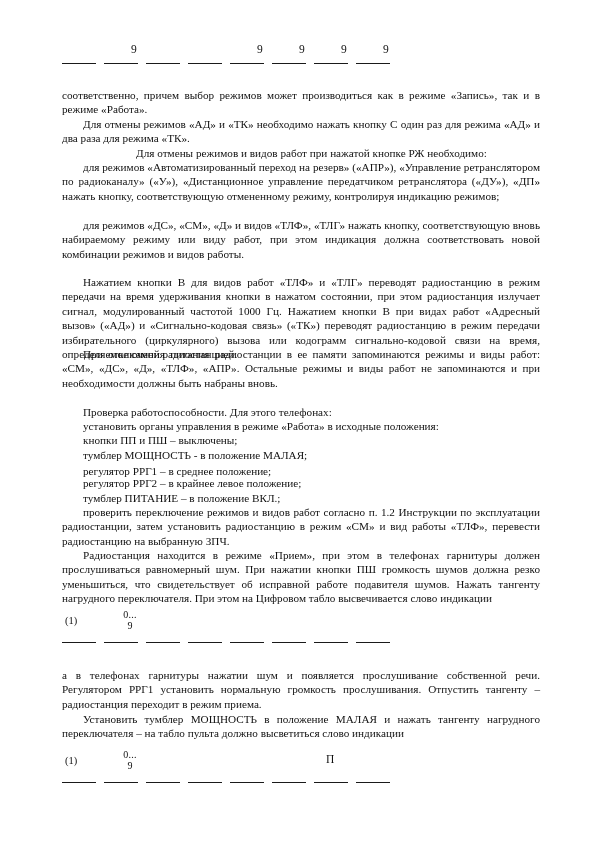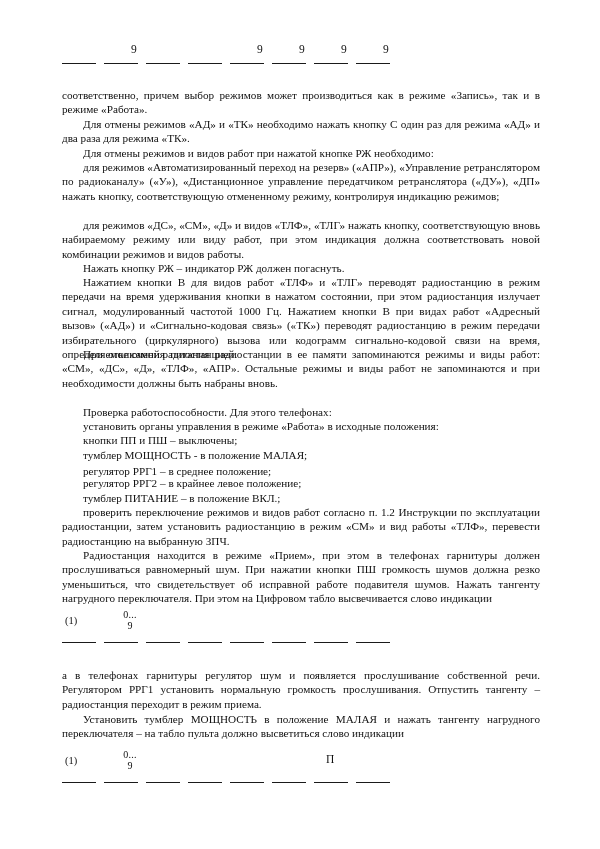--- a/index.html
+++ b/index.html
@@ -115,24 +115,23 @@
         <span class="dash" style="left: 188px; width: 34px;"></span>
         <span class="dash" style="left: 230px; width: 34px;"></span>
         <span class="dash" style="left: 272px; width: 34px;"></span>
         <span class="dash" style="left: 314px; width: 34px;"></span>
         <span class="dash" style="left: 356px; width: 34px;"></span>
       </div>
   </div>
 
   <p class="para indent" style="top:117px;">Для отмены режимов «АД» и «ТК» необходимо нажать кнопку С один раз для режима «АД» и два раза для режима «ТК».</p>
   <p class="para noindent" style="top:88px;">соответственно, причем выбор режимов может производиться как в режиме «Запись», так и в режиме «Работа».</p>
-  <p class="para indent left" style="top:146px;">Для отмены режимов и видов работ при нажатой кнопке РЖ необходимо:</p>
+  <p class="para indent left" style="top:146px;text-align:center;">Для отмены режимов и видов работ при нажатой кнопке РЖ необходимо:</p>
   <p class="para indent" style="top:160px;">для режимов «Автоматизированный переход на резерв» («АПР»), «Управление ретранслятором по радиоканалу» («У»), «Дистанционное управление передатчиком ретранслятора («ДУ»), «ДП» нажать кнопку, соответствующую отмененному режиму, контролируя индикацию режимов;</p>
   <p class="para indent" style="top:218px;">для режимов «ДС», «СМ», «Д» и видов «ТЛФ», «ТЛГ» нажать кнопку, соответствующую вновь набираемому режиму или виду работ, при этом индикация должна соответствовать новой комбинации режимов и видов работы.</p>
-  <p class="para indent left" style="top:261px;">Нажать кнопку РЖ – индикатор РЖ должен погаснуть.</p>
   <p class="para indent" style="top:275px;">Нажатием кнопки В для видов работ «ТЛФ» и «ТЛГ» переводят радиостанцию в режим передачи на время удерживания кнопки в нажатом состоянии, при этом радиостанция излучает сигнал, модулированный частотой 1000 Гц. Нажатием кнопки В при видах работ «Адресный вызов» («АД») и «Сигнально-кодовая связь» («ТК») переводят радиостанцию в режим передачи избирательного (циркулярного) вызова или кодограмм сигнально-кодовой связи на время, определяемое самой радиостанцией.</p>
   <p class="para indent" style="top:347px;">При отключения питания радиостанции в ее памяти запоминаются режимы и виды работ: «СМ», «ДС», «Д», «ТЛФ», «АПР». Остальные режимы и виды работ не запоминаются и при необходимости должны быть набраны вновь.</p>
   <p class="para indent left" style="top:405px;">Проверка работоспособности. Для этого телефонах:</p>
   <p class="para indent left" style="top:419px;">установить органы управления в режиме «Работа» в исходные положения:</p>
   <p class="para indent left" style="top:433px;">кнопки ПП и ПШ – выключены;</p>
   <p class="para indent left" style="top:448px;">тумблер МОЩНОСТЬ - в положение МАЛАЯ;</p>
   <p class="para indent left" style="top:464px;">регулятор РРГ1 – в среднее положение;</p>
   <p class="para indent left" style="top:476px;">регулятор РРГ2 – в крайнее левое положение;</p>
   <p class="para indent left" style="top:491px;">тумблер ПИТАНИЕ – в положение ВКЛ.;</p>
   <p class="para indent" style="top:505px;">проверить переключение режимов и видов работ согласно п. 1.2 Инструкции по эксплуатации радиостанции, затем установить радиостанцию в режим «СМ» и вид работы «ТЛФ», перевести радиостанцию на выбранную ЗПЧ.</p>
@@ -151,21 +150,21 @@
         <span class="dash" style="left: 104px; width: 34px;"></span>
         <span class="dash" style="left: 146px; width: 34px;"></span>
         <span class="dash" style="left: 188px; width: 34px;"></span>
         <span class="dash" style="left: 230px; width: 34px;"></span>
         <span class="dash" style="left: 272px; width: 34px;"></span>
         <span class="dash" style="left: 314px; width: 34px;"></span>
         <span class="dash" style="left: 356px; width: 34px;"></span>
       </div>
   </div>
 
-  <p class="para noindent" style="top:668px;">а в телефонах гарнитуры регулятор шум и появляется прослушивание собственной речи. Регулятором РРГ1 установить нормальную громкость прослушивания. Отпустить тангенту – радиостанция переходит в режим приема.</p>
+  <p class="para noindent" style="top:668px;">а в телефонах гарнитуры нажатии шум и появляется прослушивание собственной речи. Регулятором РРГ1 установить нормальную громкость прослушивания. Отпустить тангенту – радиостанция переходит в режим приема.</p>
   <p class="para indent" style="top:712px;">Установить тумблер МОЩНОСТЬ в положение МАЛАЯ и нажать тангенту нагрудного переключателя – на табло пульта должно высветиться слово индикации</p>
 
   <div class="indicator-block" style="top:745px;">
     <div class="digit-row" style="height:34px;">
       <span class="ind-label" style="left:65px; top:10px;">(1)</span>
       <span class="stack" style="left:117px; top:4px;">
         <span class="top">0...</span>
         <span class="bot">9</span>
       </span>
       <span class="ind-letter" style="left:326px; top:8px;">П</span>

